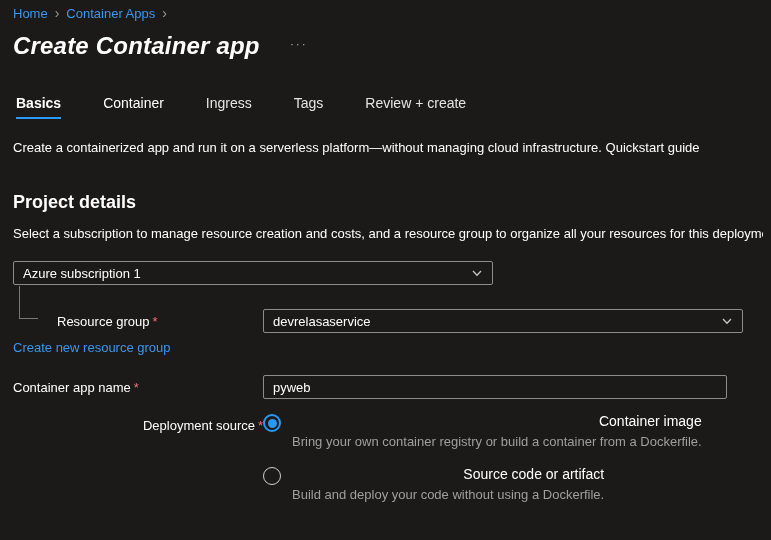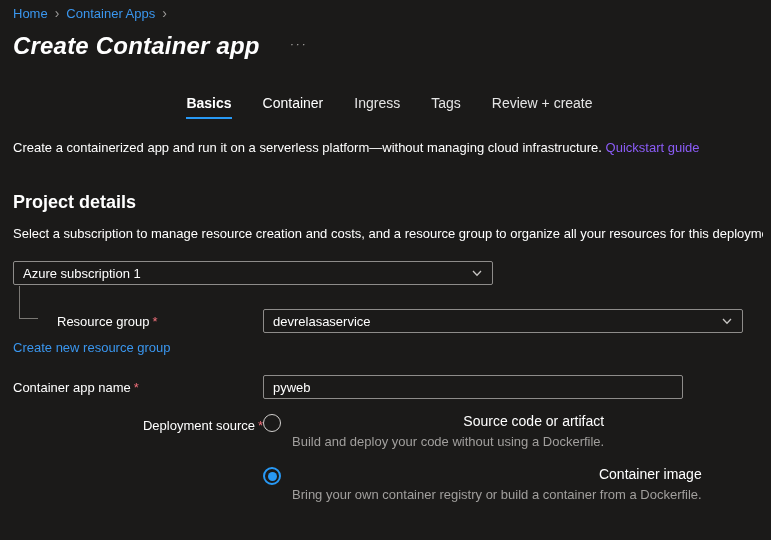--- a/index.html
+++ b/index.html
@@ -17,29 +17,29 @@
   .breadcrumb { font-size: 13px; display: flex; align-items: center; }
   .breadcrumb a { color: #3a96ee; text-decoration: none; cursor: pointer; }
   .crumb-sep { color: #9d9b99; margin: 0 7px; font-size: 14px; }
 
   
   .title-row { display: flex; align-items: center; margin-top: 11px; font-style: italic; }
   .page-title { font-size: 24px; font-weight: bold; letter-spacing: 0.2px; }
   .title-more { color: #a19f9d; margin-left: 30px; font-size: 13px; letter-spacing: 1.5px; cursor: pointer; position: relative; top: -3px; }
 
   
-  .tabs { display: flex; gap: 31px; margin-top: 35px; padding-left: 3px; font-size: 14px; justify-content: center; }
+  .tabs { display: flex; gap: 42px; margin-top: 35px; padding-left: 3px; font-size: 14px; }
   .tab { padding-bottom: 6px; border-bottom: 2px solid transparent; cursor: pointer; }
   .tab-selected { font-weight: bold; border-bottom-color: #2899f5; color: #ffffff; }
   .tab-enabled { color: #ffffff; }
   .tab-disabled { color: #e5e5e5; }
 
   
   .intro { margin-top: 21px; font-size: 13px; white-space: nowrap; }
-  .intro a { color: #8b5cf6; text-decoration: none; cursor: pointer; }
+  .intro a { color: #ffffff; text-decoration: none; cursor: pointer; }
 
   
   .section-heading { margin-top: 37px; font-size: 18px; font-weight: bold; }
   .section-desc { margin-top: 13px; font-size: 13px; white-space: nowrap; overflow: hidden; }
 
   
   .form { margin-top: 20px; }
   .row { display: flex; align-items: center; }
   .row-top { align-items: flex-start; }
   .field-label { width: 250px; font-size: 13px; color: #ffffff; flex-shrink: 0; }
@@ -47,21 +47,21 @@
   .control { width: 480px; }
 
   .dropdown {
     height: 24px; border: 1px solid #8e8c8a; border-radius: 2px;
     display: flex; align-items: center; justify-content: space-between;
     padding: 0 9px; font-size: 13px; cursor: pointer; background: transparent; text-align: center;
   }
   .chevron svg { display: block; }
 
   .text-input {
-    width: 420px; height: 24px; border: 1px solid #8e8c8a; border-radius: 2px;
+    width: 464px; height: 24px; border: 1px solid #8e8c8a; border-radius: 2px;
     background: transparent; color: #ffffff; font-size: 13px;
     font-family: "Liberation Sans", sans-serif; padding: 0 9px; outline: none;
   }
 
   .row-resource { position: relative; margin-top: 24px; }
   .connector {
     position: absolute; left: 6px; top: -23px; width: 19px; height: 33px;
     border-left: 1px solid #7a7874; border-bottom: 1px solid #7a7874;
   }
   .indent-label { padding-left: 44px; }
@@ -161,32 +161,32 @@
         <input class="text-input" type="text" value="pyweb" style="">
       </div>
     </div>
 
     <div class="row row-top row-deploy">
       <div class="field-label">
         <span>Deployment source</span><span class="req">*</span>
       </div>
       <div class="control">
         <div class="radio-option">
-          <div class="radio-circle"></div>
-          <div class="radio-texts">
-            <div class="radio-label">Source code or artifact</div>
-            <div class="radio-desc">Build and deploy your code without using a Dockerfile.</div>
-          </div>
-        </div>
-        <div class="radio-option">
           <div class="radio-circle radio-selected">
             <div class="radio-dot"></div>
           </div>
           <div class="radio-texts">
             <div class="radio-label">Container image</div>
             <div class="radio-desc">Bring your own container registry or build a container from a Dockerfile.</div>
+          </div>
+        </div>
+        <div class="radio-option">
+          <div class="radio-circle"></div>
+          <div class="radio-texts">
+            <div class="radio-label">Source code or artifact</div>
+            <div class="radio-desc">Build and deploy your code without using a Dockerfile.</div>
           </div>
         </div>
       </div>
     </div>
 
   </div>
 </div>
 
 </body></html>

